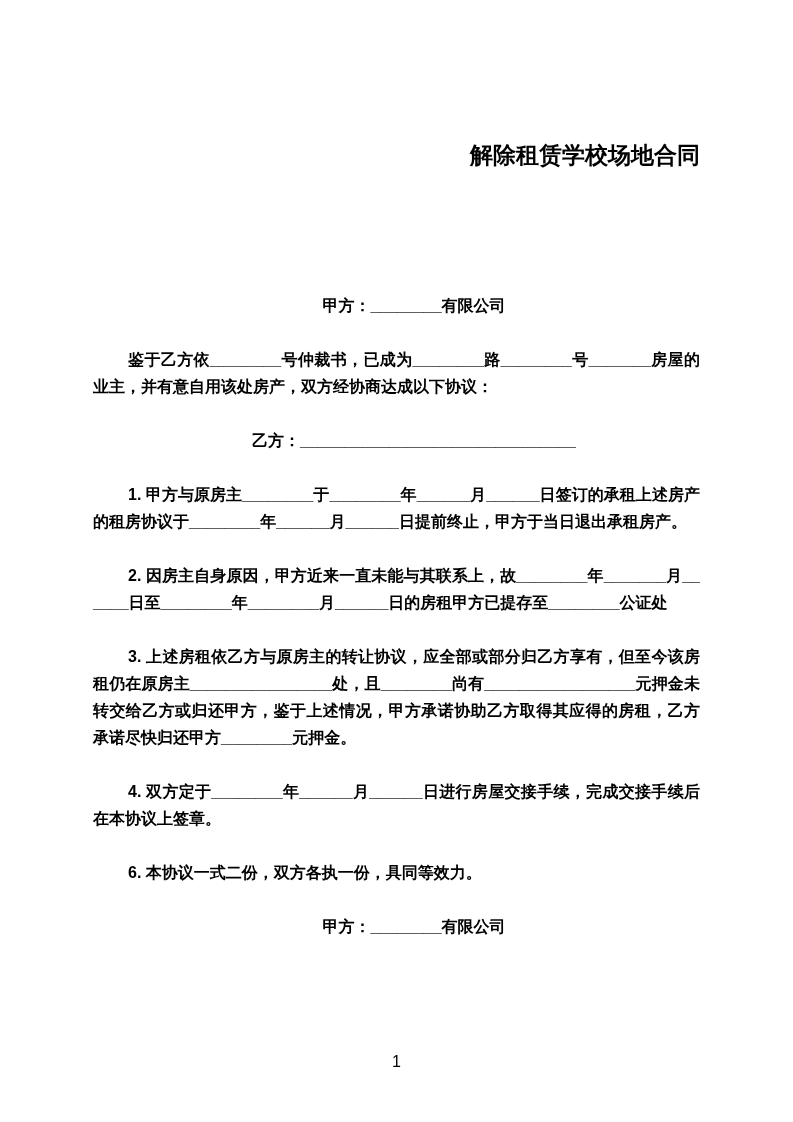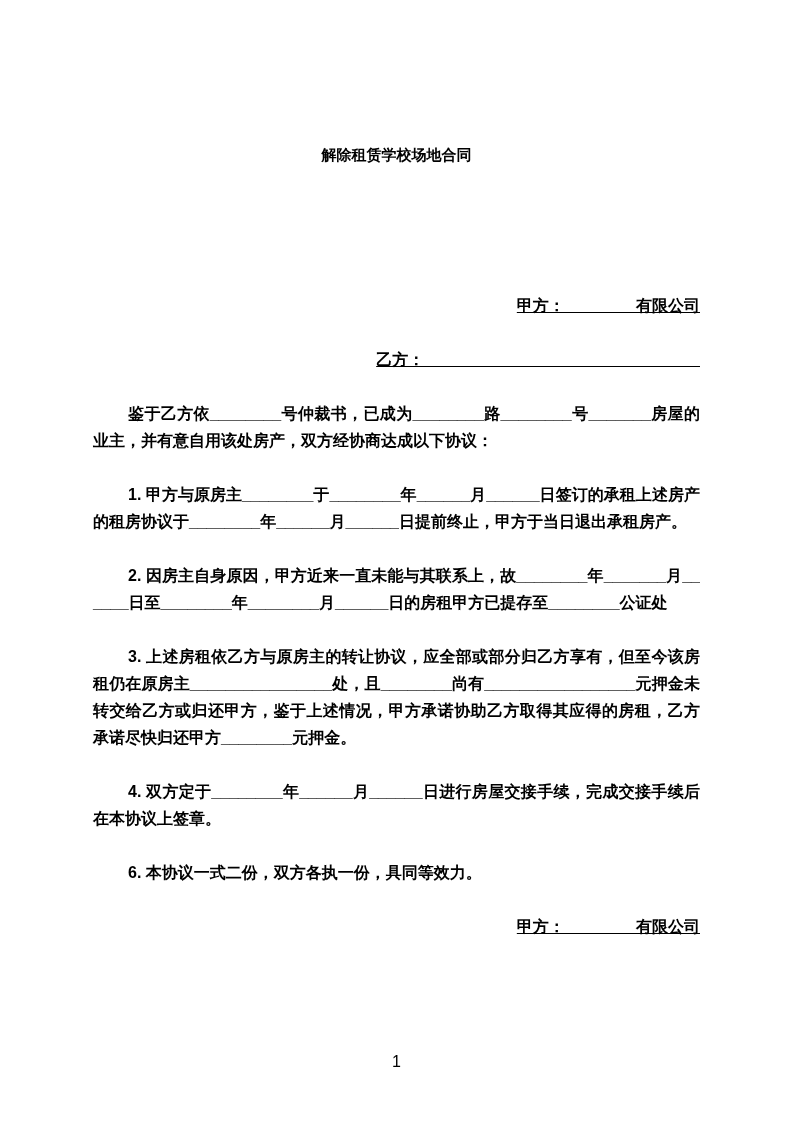--- a/index.html
+++ b/index.html
@@ -13,38 +13,37 @@
     height: 1122px;
     background: #ffffff;
     box-sizing: border-box;
     padding: 138px 93px 0 93px;
     color: #000000;
     font-family: "Liberation Sans", "DejaVu Sans", sans-serif;
     overflow: hidden;
   }
   .doc-title {
     margin: 0 0 120px 0;
-    text-align: center;
-    font-size: 15px;
+    text-align: right;
+    font-size: 23px;
     line-height: 34px;
     font-weight: bold;
   }
   .para {
     margin: 0 0 27px 0;
     font-size: 16px;
     line-height: 27px;
     font-weight: 600;
     text-indent: 35px;
     text-align: justify;
     word-break: break-all;
   }
   .party-line {
-    text-align: right;
+    text-align: center;
     white-space: nowrap;
-    text-decoration: underline;
   }
   .page-number {
     position: absolute;
     left: 0;
     right: 0;
     top: 1052px;
     text-align: center;
     font-size: 16px;
     line-height: 20px;
     font-weight: 400;
@@ -52,23 +51,23 @@
 </style>
 </head>
 <body>
 
 <div class="page">
 
   <h1 class="doc-title">解除租赁学校场地合同</h1>
 
   <p class="para party-line">甲方：________有限公司</p>
 
+  <p class="para">鉴于乙方依________号仲裁书，已成为________路________号_______房屋的业主，并有意自用该处房产，双方经协商达成以下协议：</p>
+
   <p class="para party-line">乙方：_______________________________</p>
-
-  <p class="para">鉴于乙方依________号仲裁书，已成为________路________号_______房屋的业主，并有意自用该处房产，双方经协商达成以下协议：</p>
 
   <p class="para">1. 甲方与原房主________于________年______月______日签订的承租上述房产的租房协议于________年______月______日提前终止，甲方于当日退出承租房产。</p>
 
   <p class="para">2. 因房主自身原因，甲方近来一直未能与其联系上，故________年_______月______日至________年________月______日的房租甲方已提存至________公证处</p>
 
   <p class="para">3. 上述房租依乙方与原房主的转让协议，应全部或部分归乙方享有，但至今该房租仍在原房主________________处，且________尚有_________________元押金未转交给乙方或归还甲方，鉴于上述情况，甲方承诺协助乙方取得其应得的房租，乙方承诺尽快归还甲方________元押金。</p>
 
   <p class="para">4. 双方定于________年______月______日进行房屋交接手续，完成交接手续后在本协议上签章。</p>
 
   <p class="para">6. 本协议一式二份，双方各执一份，具同等效力。</p>

